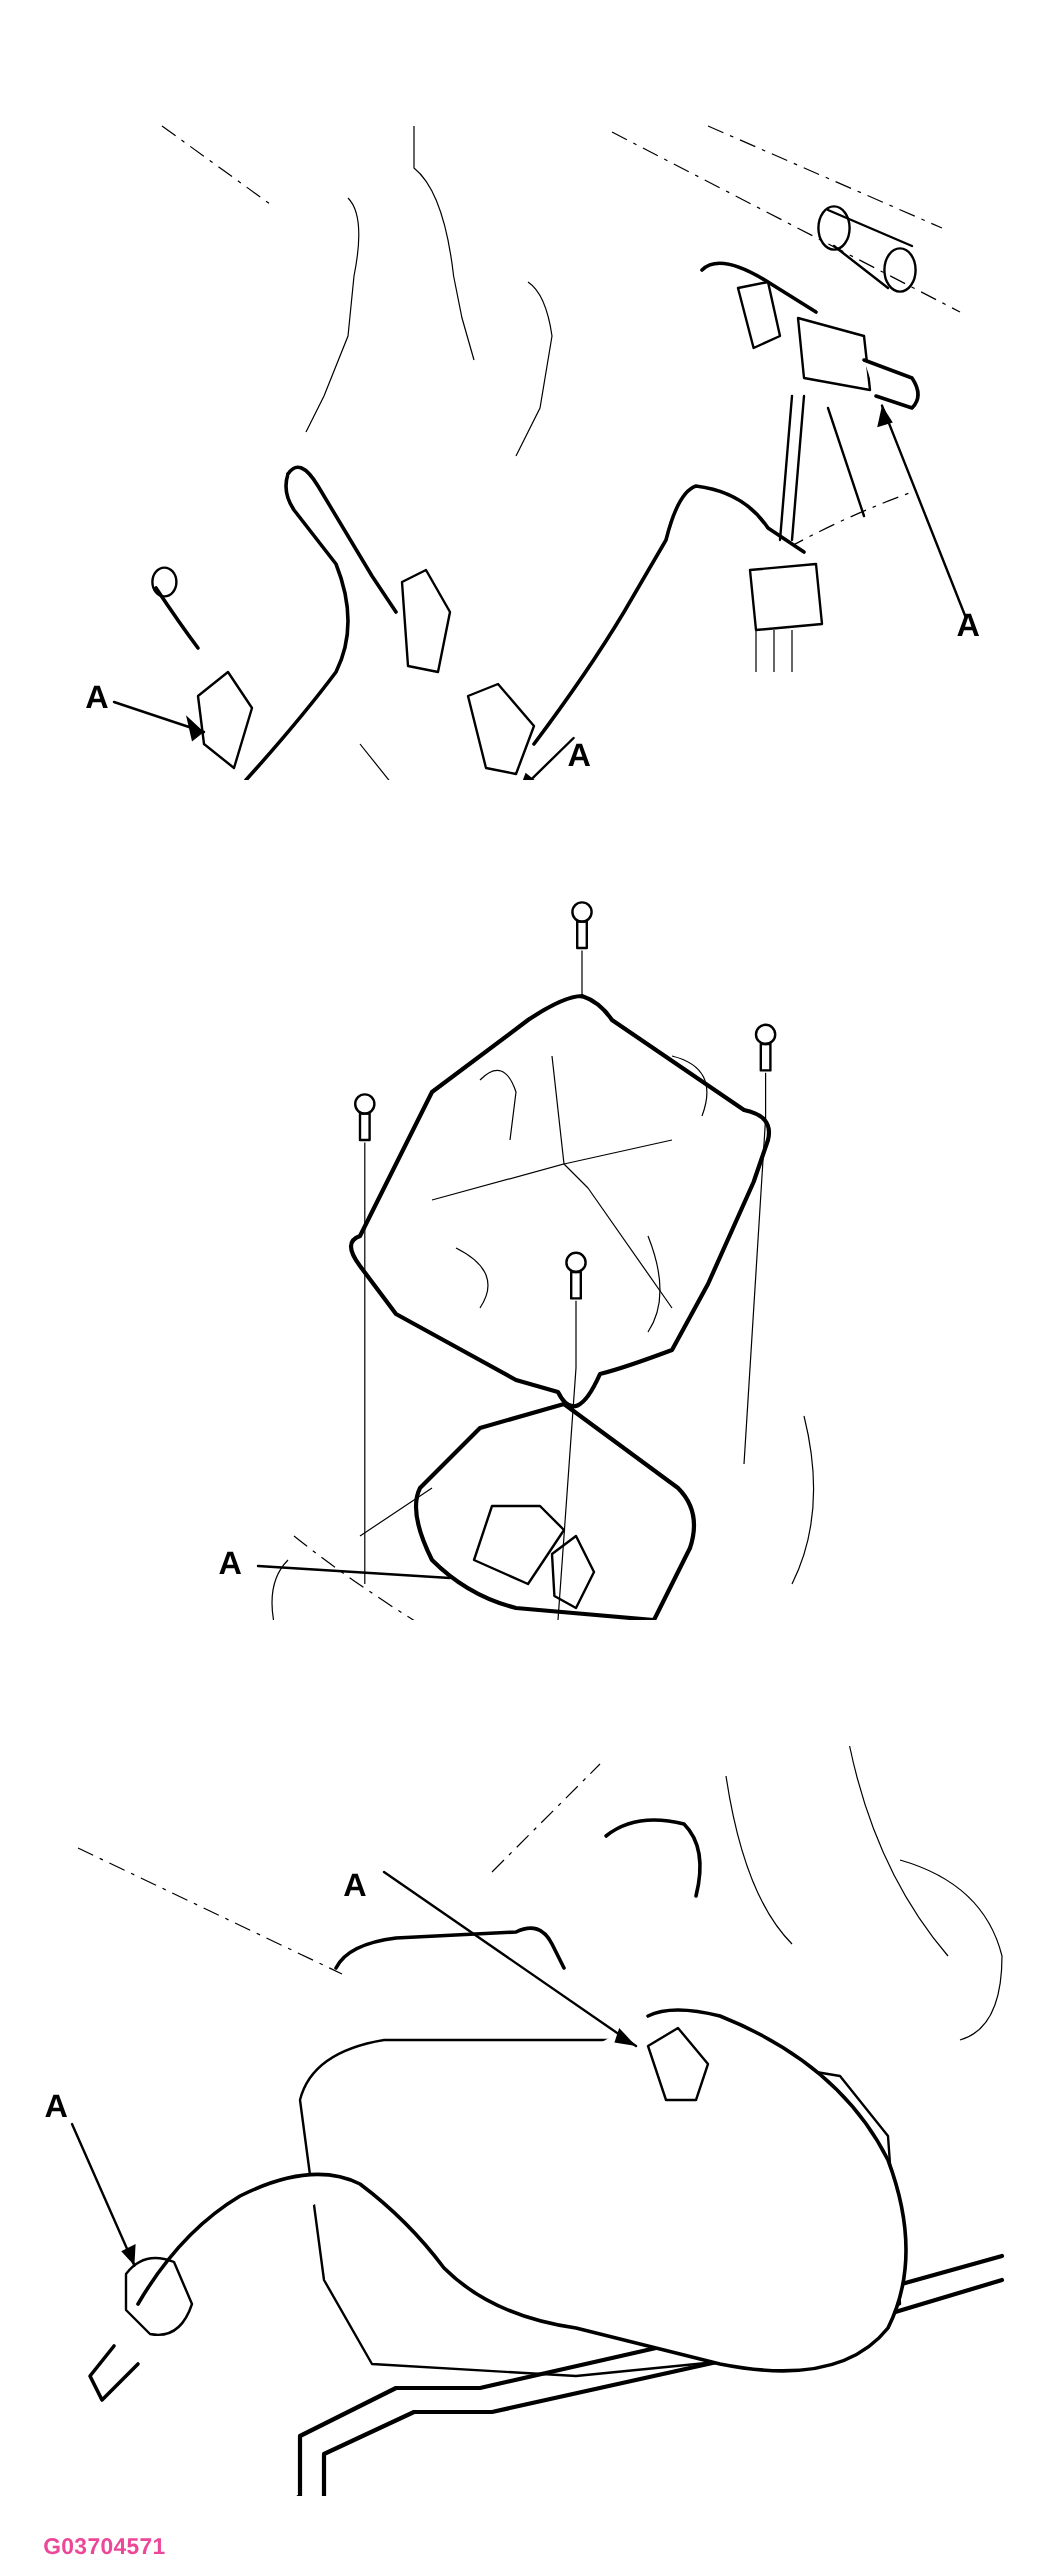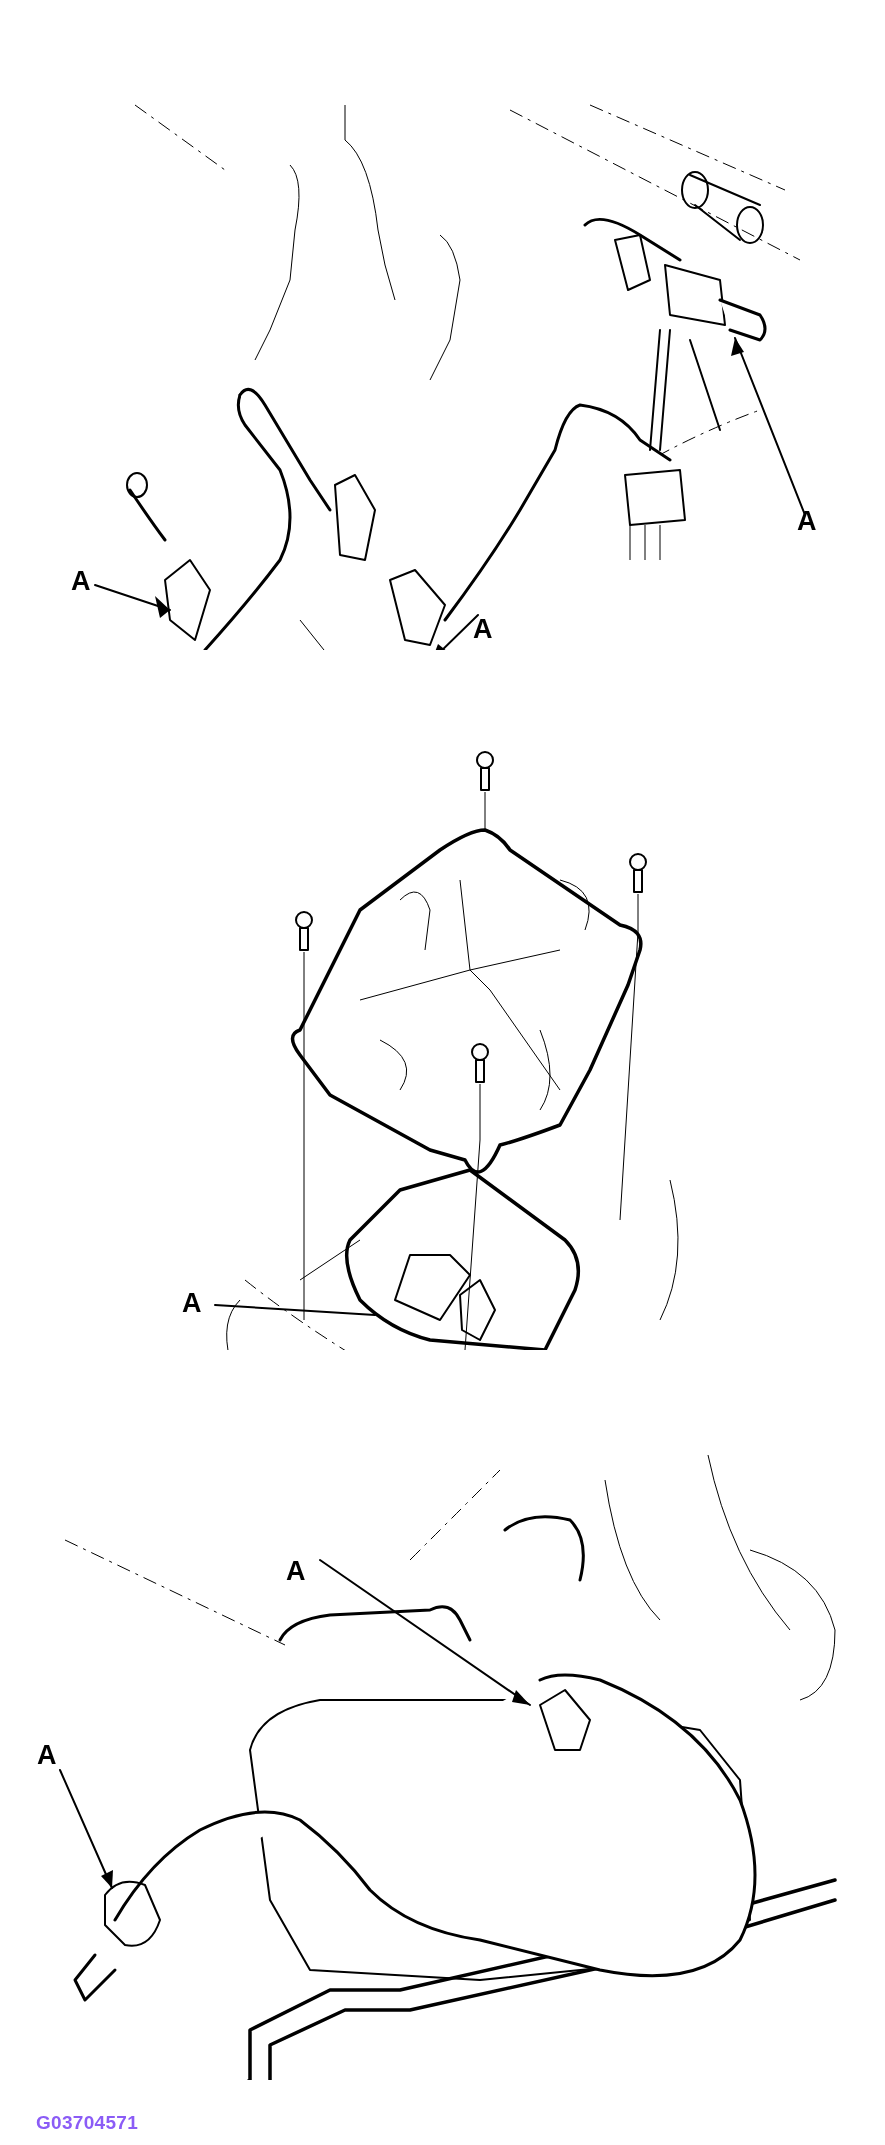--- a/index.html
+++ b/index.html
@@ -1,20 +1,20 @@
 <!DOCTYPE html>
 <html><head>
   <meta charset="utf-8">
   <style>
     html, body { margin: 0; padding: 0; background: #ffffff; }
     body { width: 885px; height: 2145px; position: relative; overflow: hidden; font-family: "Liberation Sans", sans-serif; }
     .panel { position: absolute; left: 0; width: 885px; }
     .panel svg { position: absolute; left: 0; top: 0; }
     .callout { position: absolute; font-family: "Liberation Sans", sans-serif; font-weight: bold; font-size: 27px; color: #000; line-height: 1; }
-    .figure-id { position: absolute; left: 36px; top: 2112px; font-family: "Liberation Sans", sans-serif; font-weight: bold; font-size: 19px; color: #8b5cf6; letter-spacing: 0.3px; }
+    .figure-id { position: absolute; left: 36px; top: 2112px; font-family: "Liberation Sans", sans-serif; font-weight: bold; font-size: 19px; color: #ec4899; letter-spacing: 0.3px; }
     .thick { fill: none; stroke: #000; stroke-width: 3.5; stroke-linecap: round; stroke-linejoin: round; }
     .med { fill: none; stroke: #000; stroke-width: 2; stroke-linecap: round; stroke-linejoin: round; }
     .thin { fill: none; stroke: #000; stroke-width: 1; }
     .dash { fill: none; stroke: #000; stroke-width: 1; stroke-dasharray: 14 6 3 6; }
     .hose { fill: #fff; stroke: #000; stroke-width: 3; stroke-linecap: round; stroke-linejoin: round; }
   </style>
 </head>
 <body>
 
 <div class="panel" style="top:0;height:650px;">

